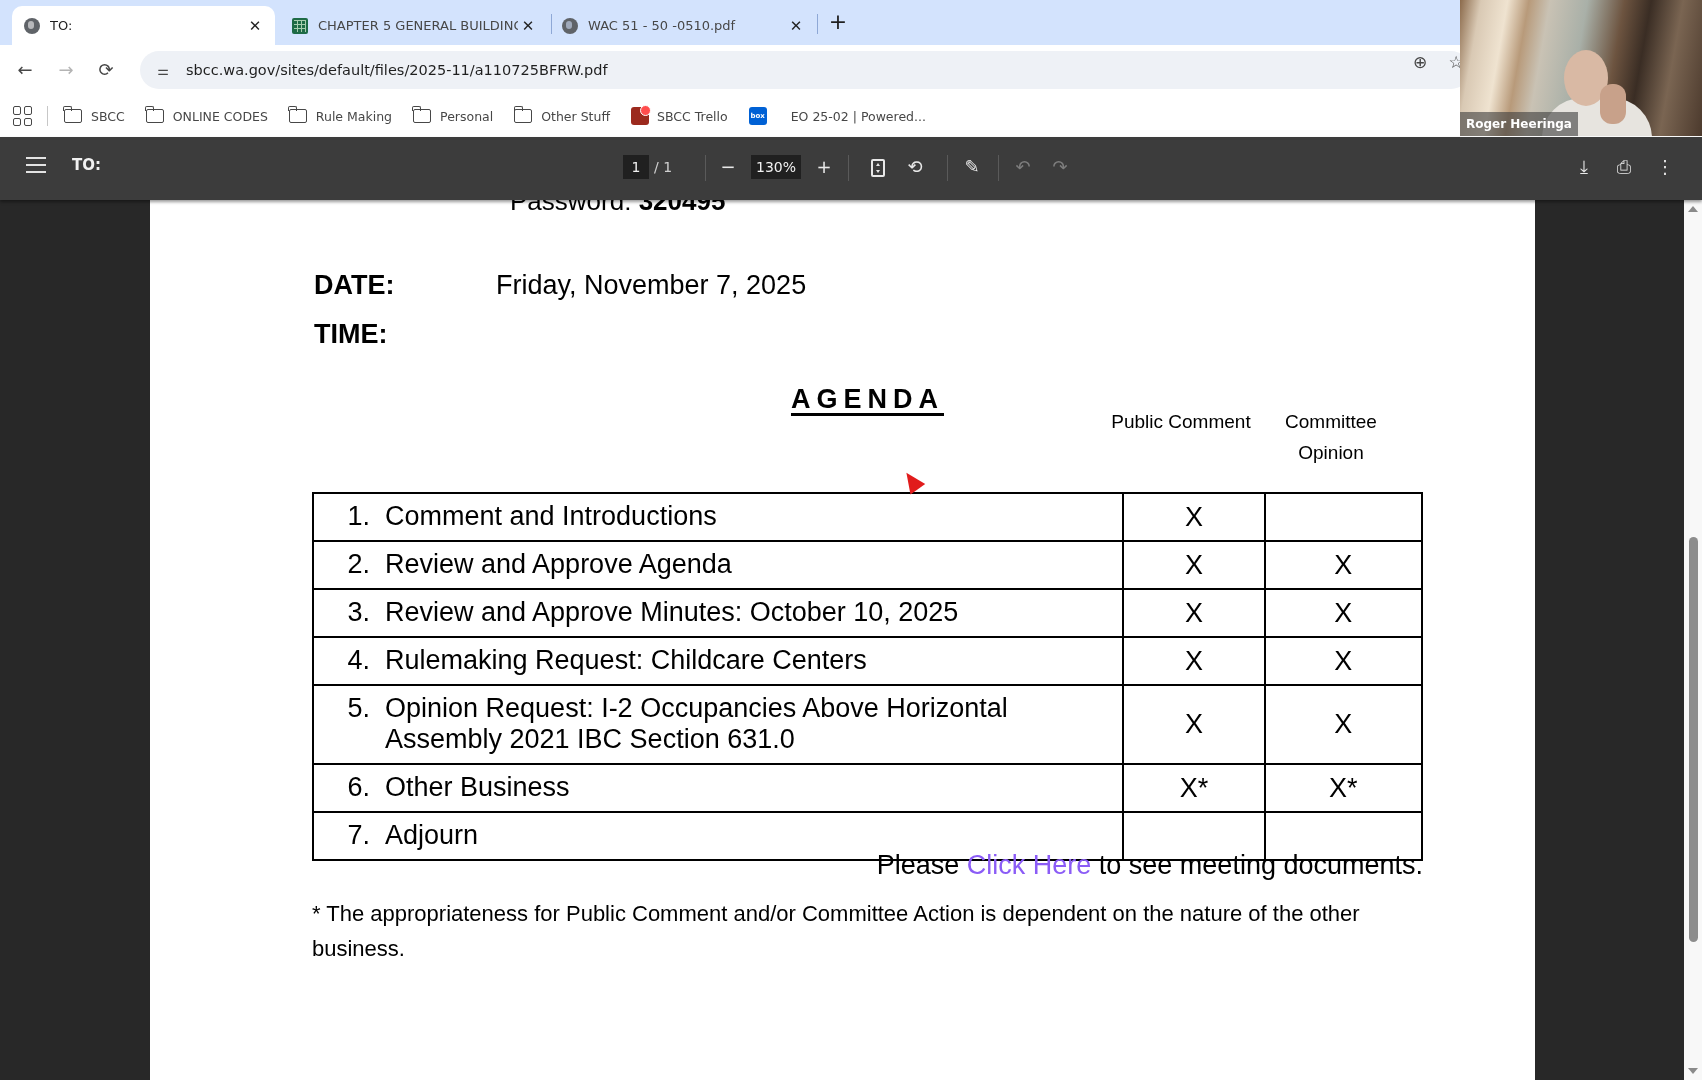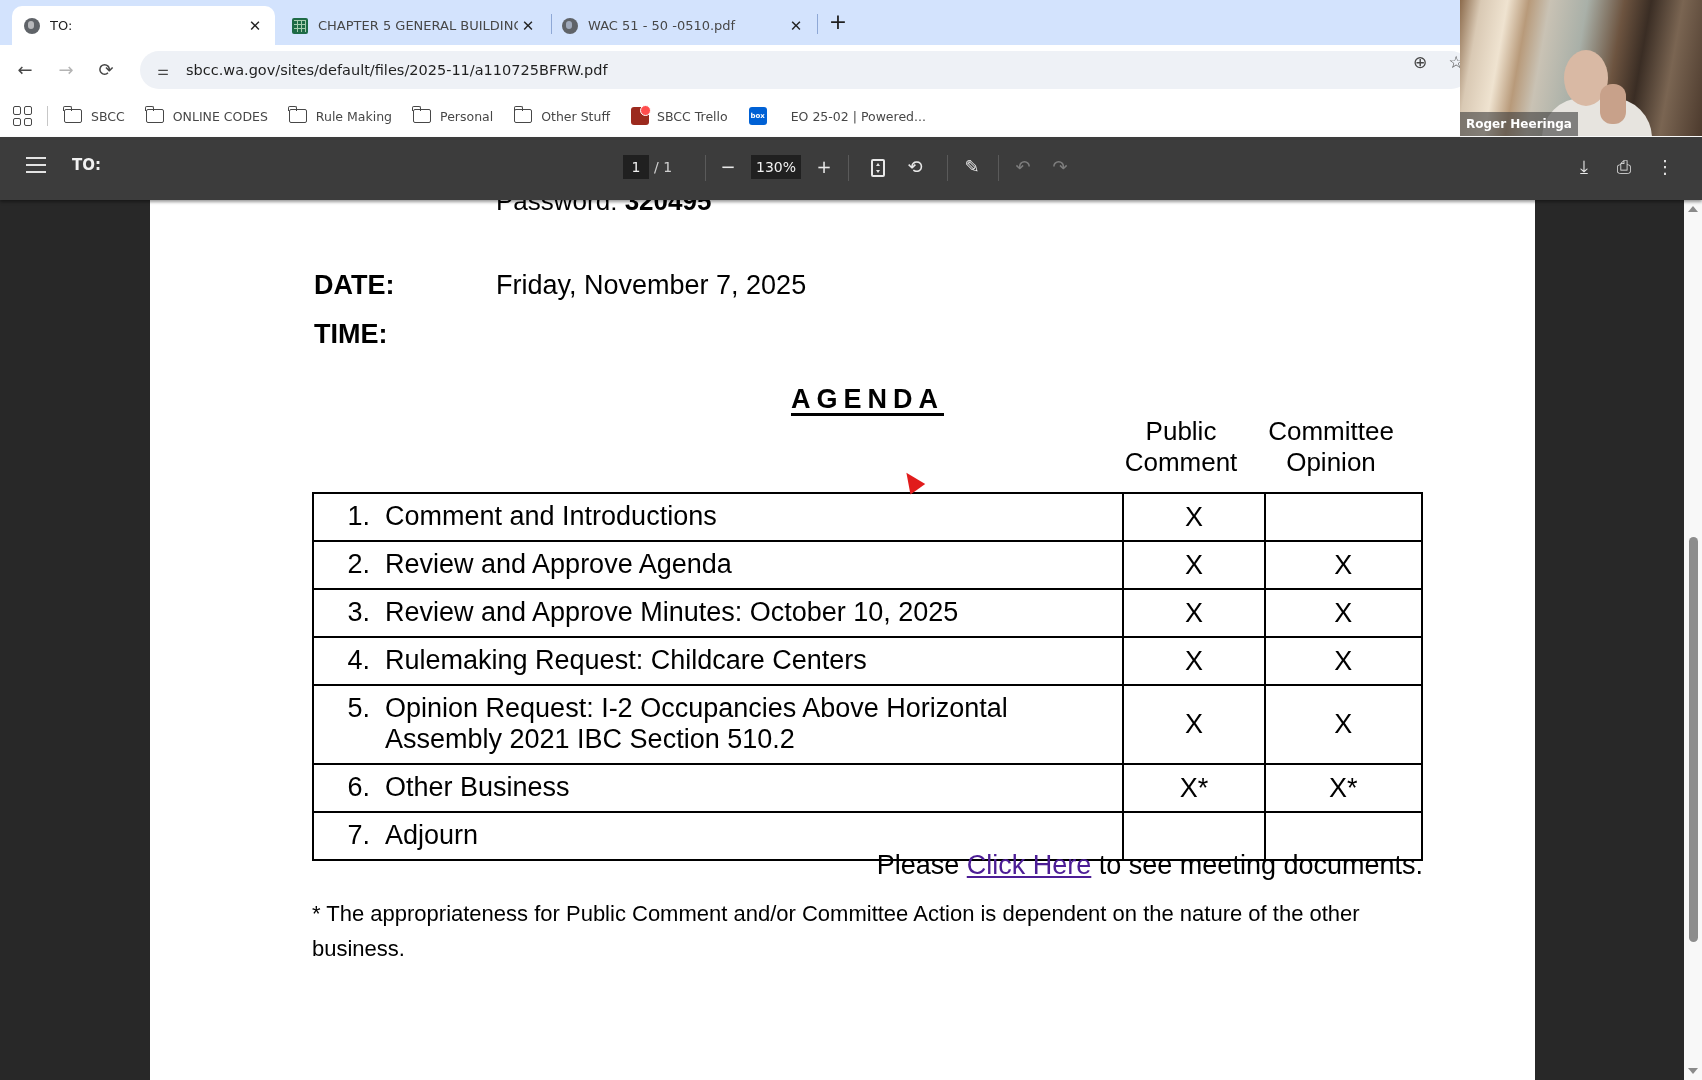--- a/index.html
+++ b/index.html
@@ -58,36 +58,36 @@
   .tbtn.disabled { color: #7d7d7d; }
   .zoom-box { position: absolute; left: 751px; top: 18px; width: 50px; height: 24px; background: #202020; font-size: 14px; text-align: center; line-height: 24px; }
   .fit-icon { position: absolute; left: 871px; top: 22px; width: 14px; height: 18px; border: 2px solid #e8e8e8; border-radius: 2px; }
   .fit-icon::before, .fit-icon::after { content: ""; position: absolute; left: 3px; width: 0; height: 0; border-left: 2px solid transparent; border-right: 2px solid transparent; }
   .fit-icon::before { top: 2px; border-bottom: 3px solid #e8e8e8; }
   .fit-icon::after { bottom: 2px; border-top: 3px solid #e8e8e8; }
 
   
   .viewer { position: absolute; left: 0; top: 200px; width: 1684px; height: 880px; background: #282828; overflow: hidden; }
   .page { position: absolute; left: 150px; top: 0; width: 1385px; height: 900px; background: #ffffff; color: #000; font-family: "Liberation Sans", sans-serif; }
-  .pw { position: absolute; left: 346px; top: -14px; font-size: 26px; }
+  .pw { position: absolute; left: 360px; top: -14px; font-size: 26px; }
   .pw b { font-weight: bold; }
   .lbl { position: absolute; left: 164px; font-size: 27px; font-weight: bold; }
   .val { position: absolute; left: 346px; font-size: 27px; }
   .agenda-title { position: absolute; left: 0; width: 1435px; top: 184px; text-align: center; font-size: 27px; font-weight: bold; letter-spacing: 6px; text-decoration: underline; text-decoration-thickness: 3px; text-underline-offset: 5px; }
-  .col-head { position: absolute; top: 216px; font-size: 26px; text-align: center; line-height: 31px; }
+  .col-head { position: absolute; top: 206px; font-size: 19px; text-align: center; line-height: 31px; }
   table.agenda { position: absolute; left: 162px; top: 292px; width: 1111px; border-collapse: collapse; font-size: 27px; }
   table.agenda td { border: 2px solid #000; vertical-align: middle; }
   table.agenda td.item { padding: 0 0 0 0; width: 811px; }
   table.agenda td.mark { text-align: center; }
   table.agenda td.c1 { width: 142px; }
   table.agenda td.c2 { width: 158px; }
   .item-wrap { display: flex; line-height: 31px; padding: 7px 0 8px 0; }
   .item-num { width: 71px; text-align: right; padding-right: 15px; flex: none; }
   .note-line { position: absolute; right: 112px; top: 650px; font-size: 27px; }
-  .note-line a { color: #4c1d95; text-decoration: underline; }
+  .note-line a { color: #8b5cf6; }
   .footnote { position: absolute; left: 162px; top: 696px; width: 1120px; font-size: 22px; line-height: 35px; }
 
   .cursor { position: absolute; left: 899px; top: 478px; width: 0; height: 0; border-left: 9px solid transparent; border-right: 9px solid transparent; border-bottom: 20px solid #e11c1c; transform: rotate(-35deg); transform-origin: top left; z-index: 5; }
 
   
   .vscroll { position: absolute; left: 1684px; top: 200px; width: 18px; height: 880px; background: #f8f8f8; }
   .vscroll .up { position: absolute; left: 4px; top: 6px; width: 0; height: 0; border-left: 5px solid transparent; border-right: 5px solid transparent; border-bottom: 6px solid #8a8a8a; }
   .vscroll .down { position: absolute; left: 4px; bottom: 6px; width: 0; height: 0; border-left: 5px solid transparent; border-right: 5px solid transparent; border-top: 6px solid #8a8a8a; }
   .vscroll .thumb { position: absolute; left: 5px; top: 337px; width: 9px; height: 405px; border-radius: 5px; background: #8d8d8d; }
 </style>
@@ -255,21 +255,21 @@
                 <span>Rulemaking Request: Childcare Centers</span>
               </div>
             </td>
           <td class="mark c1">X</td>
           <td class="mark c2">X</td>
         </tr>
         <tr>
           <td class="item">
               <div class="item-wrap">
                 <span class="item-num">5.</span>
-                <span style="width:640px;">Opinion Request: I-2 Occupancies Above Horizontal Assembly 2021 IBC Section 510.2</span>
+                <span style="width:640px;">Opinion Request: I-2 Occupancies Above Horizontal Assembly 2021 IBC Section 631.0</span>
               </div>
             </td>
           <td class="mark c1">X</td>
           <td class="mark c2">X</td>
         </tr>
         <tr>
           <td class="item">
               <div class="item-wrap">
                 <span class="item-num">6.</span>
                 <span>Other Business</span>

